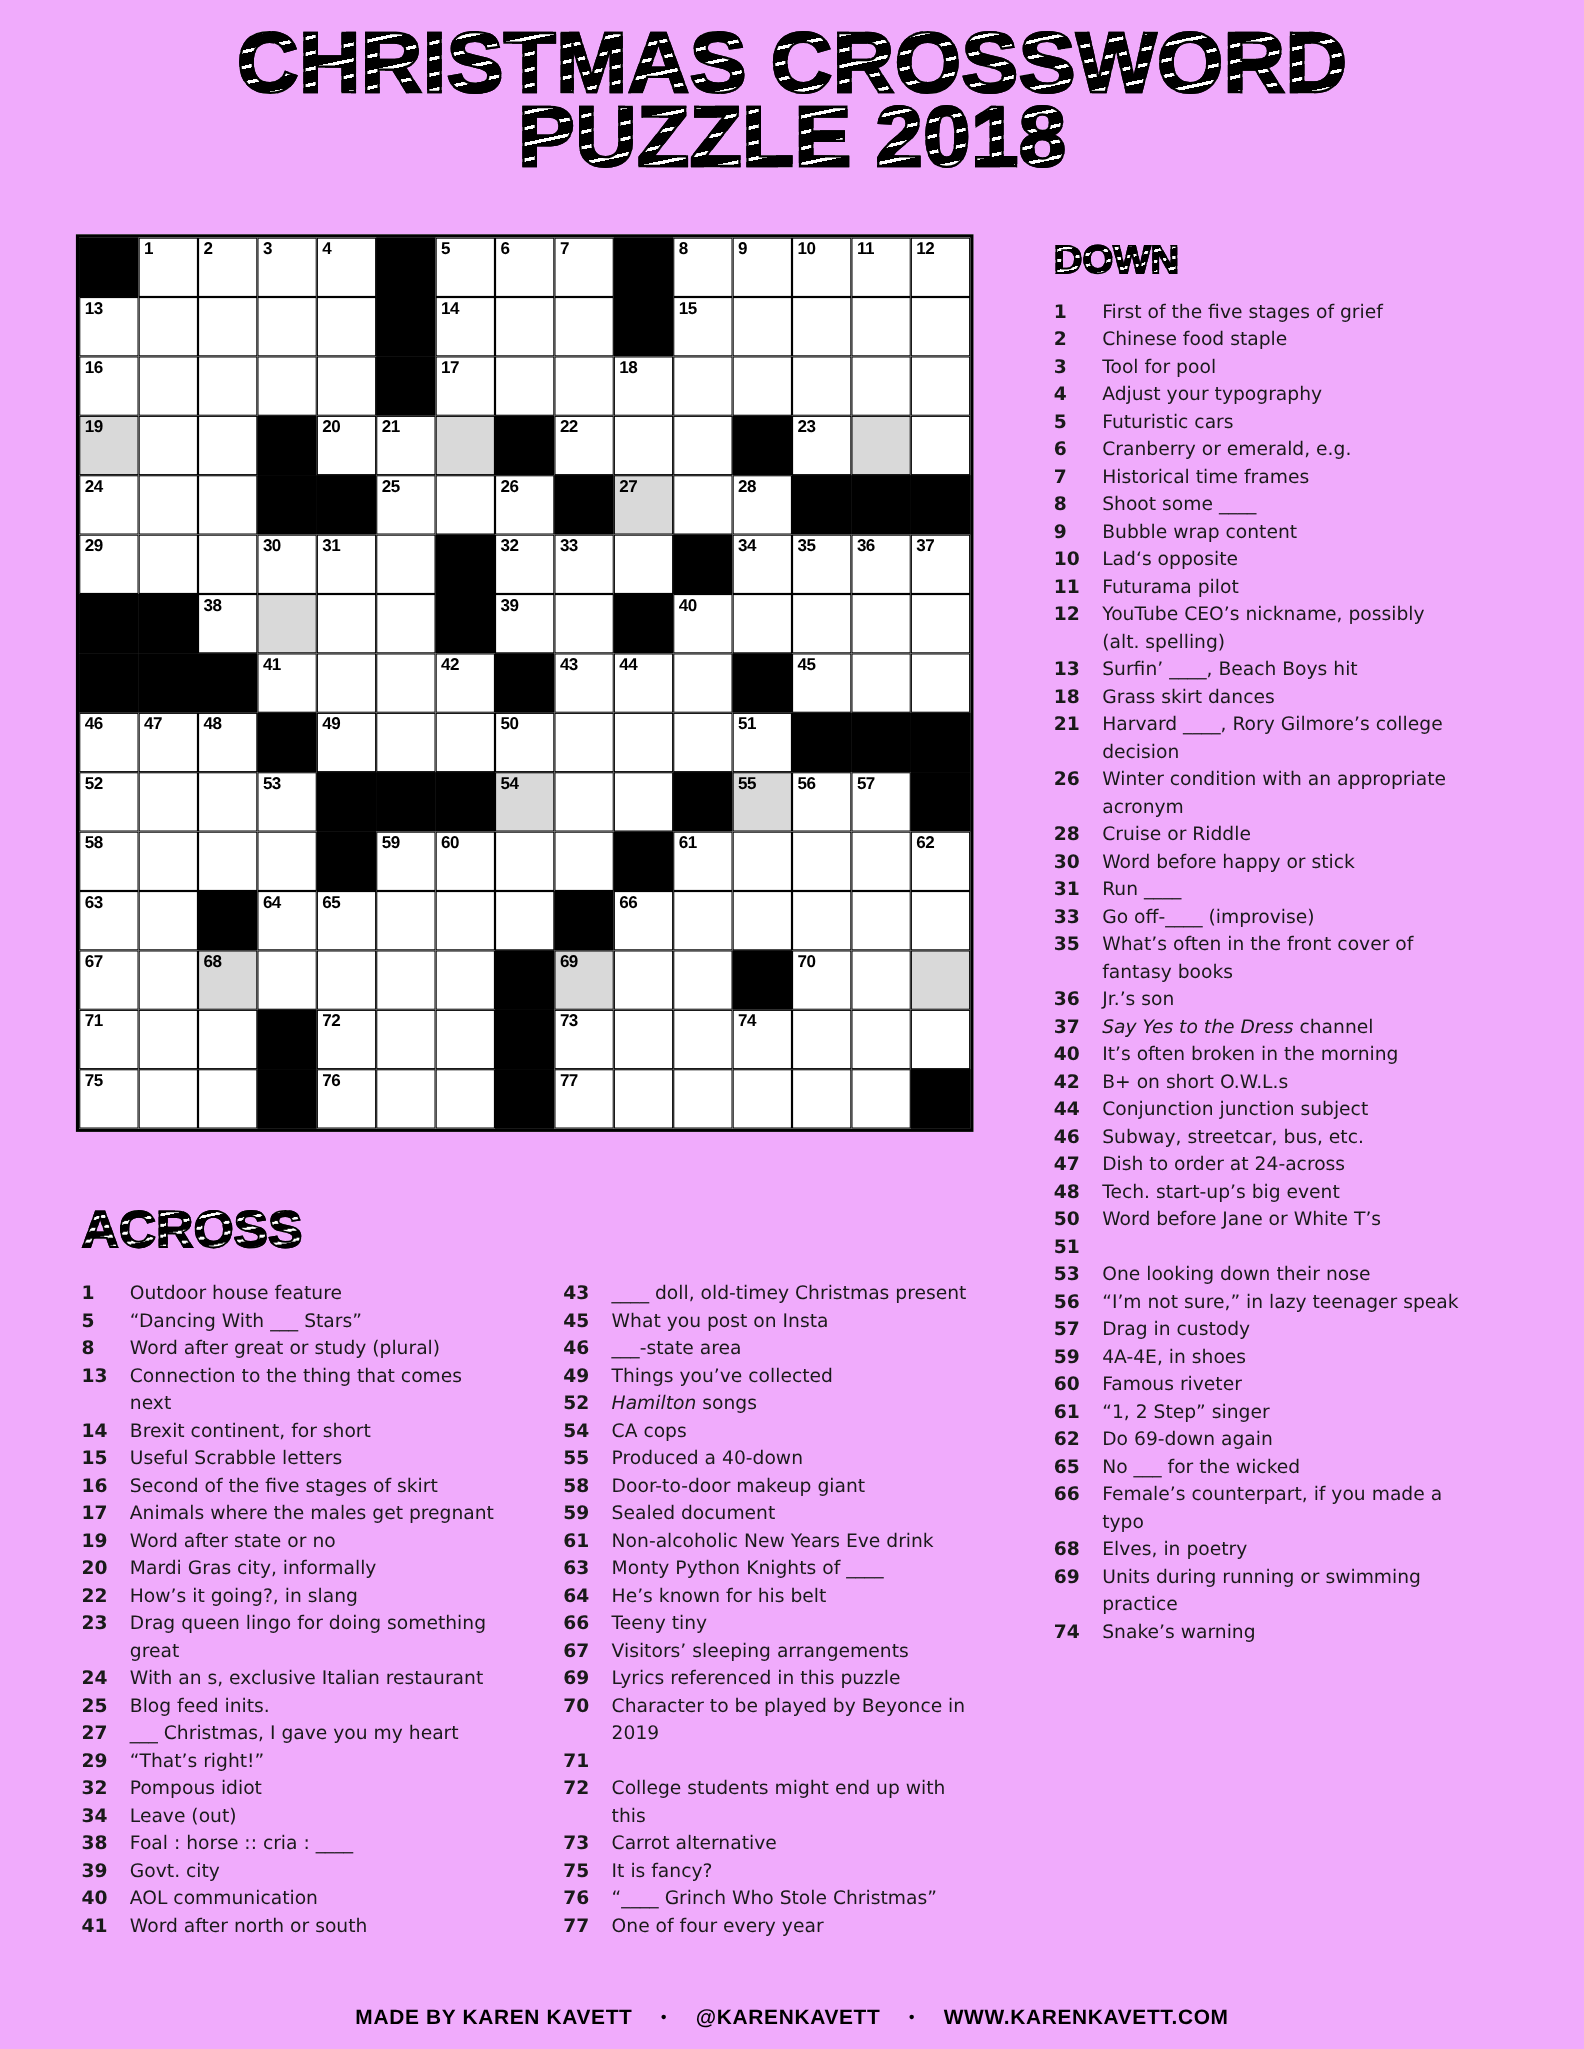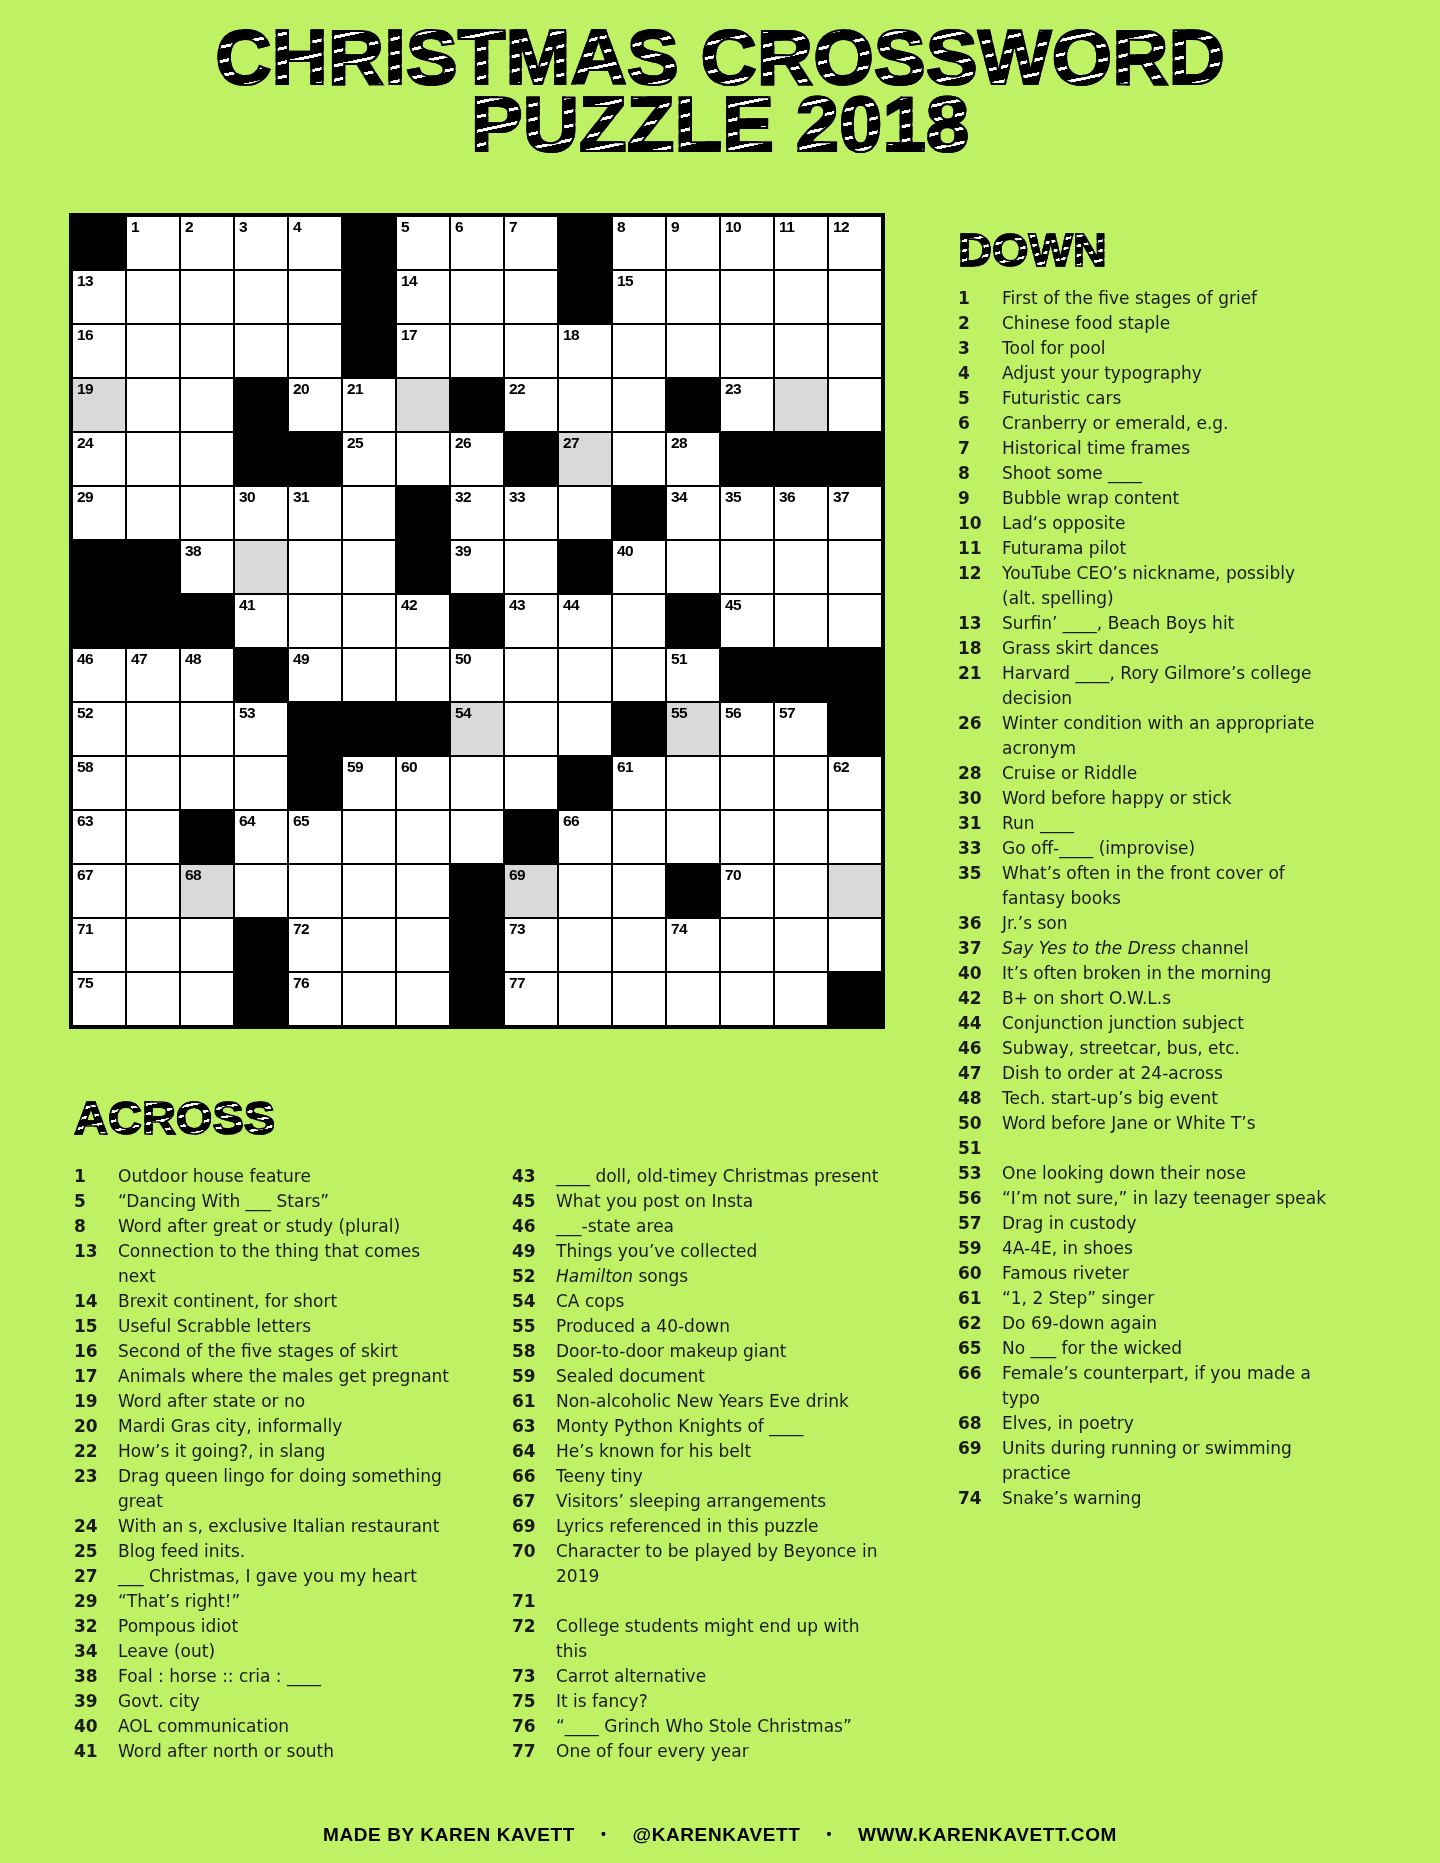--- a/index.html
+++ b/index.html
@@ -1,16 +1,16 @@
 <!DOCTYPE html>
 <html><head>
 <meta charset="utf-8">
 <style>
   html,body{margin:0;padding:0;background:#ffffff;}
-  .page{position:relative;width:1440px;height:1863px;background:#bef264;overflow:hidden;
+  .page{position:relative;width:1440px;height:1863px;background:#f0abfc;overflow:hidden;
         font-family:"DejaVu Sans",sans-serif;color:#141414;}
 
   
   .fancy{font-family:"Liberation Sans",sans-serif;font-weight:bold;color:#000;}
   @supports ((-webkit-background-clip: text)) {
     .fancy{
       background-image:repeating-linear-gradient(168deg,#000 0px,#000 11px,#fff 11px,#fff 14px);
       -webkit-background-clip:text;background-clip:text;color:transparent;
       -webkit-text-stroke:2.1px #000;
     }
@@ -26,21 +26,21 @@
           grid-template-columns:repeat(15,54px);grid-auto-rows:54px;
           border:3px solid #000;background:#fff;}
   .cell{box-sizing:border-box;border:1.5px solid #000;position:relative;background:#fff;}
   .cell.black{background:#000;}
   .cell.shaded{background:#d9d9d9;}
   .cellnum{position:absolute;top:1px;left:4px;font-family:"Liberation Sans",sans-serif;
            font-weight:bold;font-size:15.5px;letter-spacing:-0.5px;color:#000;}
 
   
   .down-col{position:absolute;left:958px;top:210px;width:470px;}
-  .list-heading{font-size:47px;line-height:52px;margin:14px 0 10px 0;}
+  .list-heading{font-size:36px;line-height:52px;margin:0 0 10px 0;}
   .clue{display:flex;align-items:flex-start;font-size:17px;line-height:25px;color:#1a1a1a;}
   .cnum{flex:0 0 30px;margin-right:14px;font-weight:bold;white-space:nowrap;}
   .ctext{white-space:pre-wrap;}
   .across-heading{position:absolute;left:74px;top:1092px;font-size:47px;line-height:52px;}
   .across-col1{position:absolute;left:74px;top:1164px;width:440px;}
   .across-col2{position:absolute;left:512px;top:1164px;width:455px;}
 
   .footer{position:absolute;top:1810px;left:0;width:100%;text-align:center;
           font-family:"Liberation Sans",sans-serif;font-weight:bold;font-size:19px;
           letter-spacing:0.6px;color:#000;margin-top:14px;}

